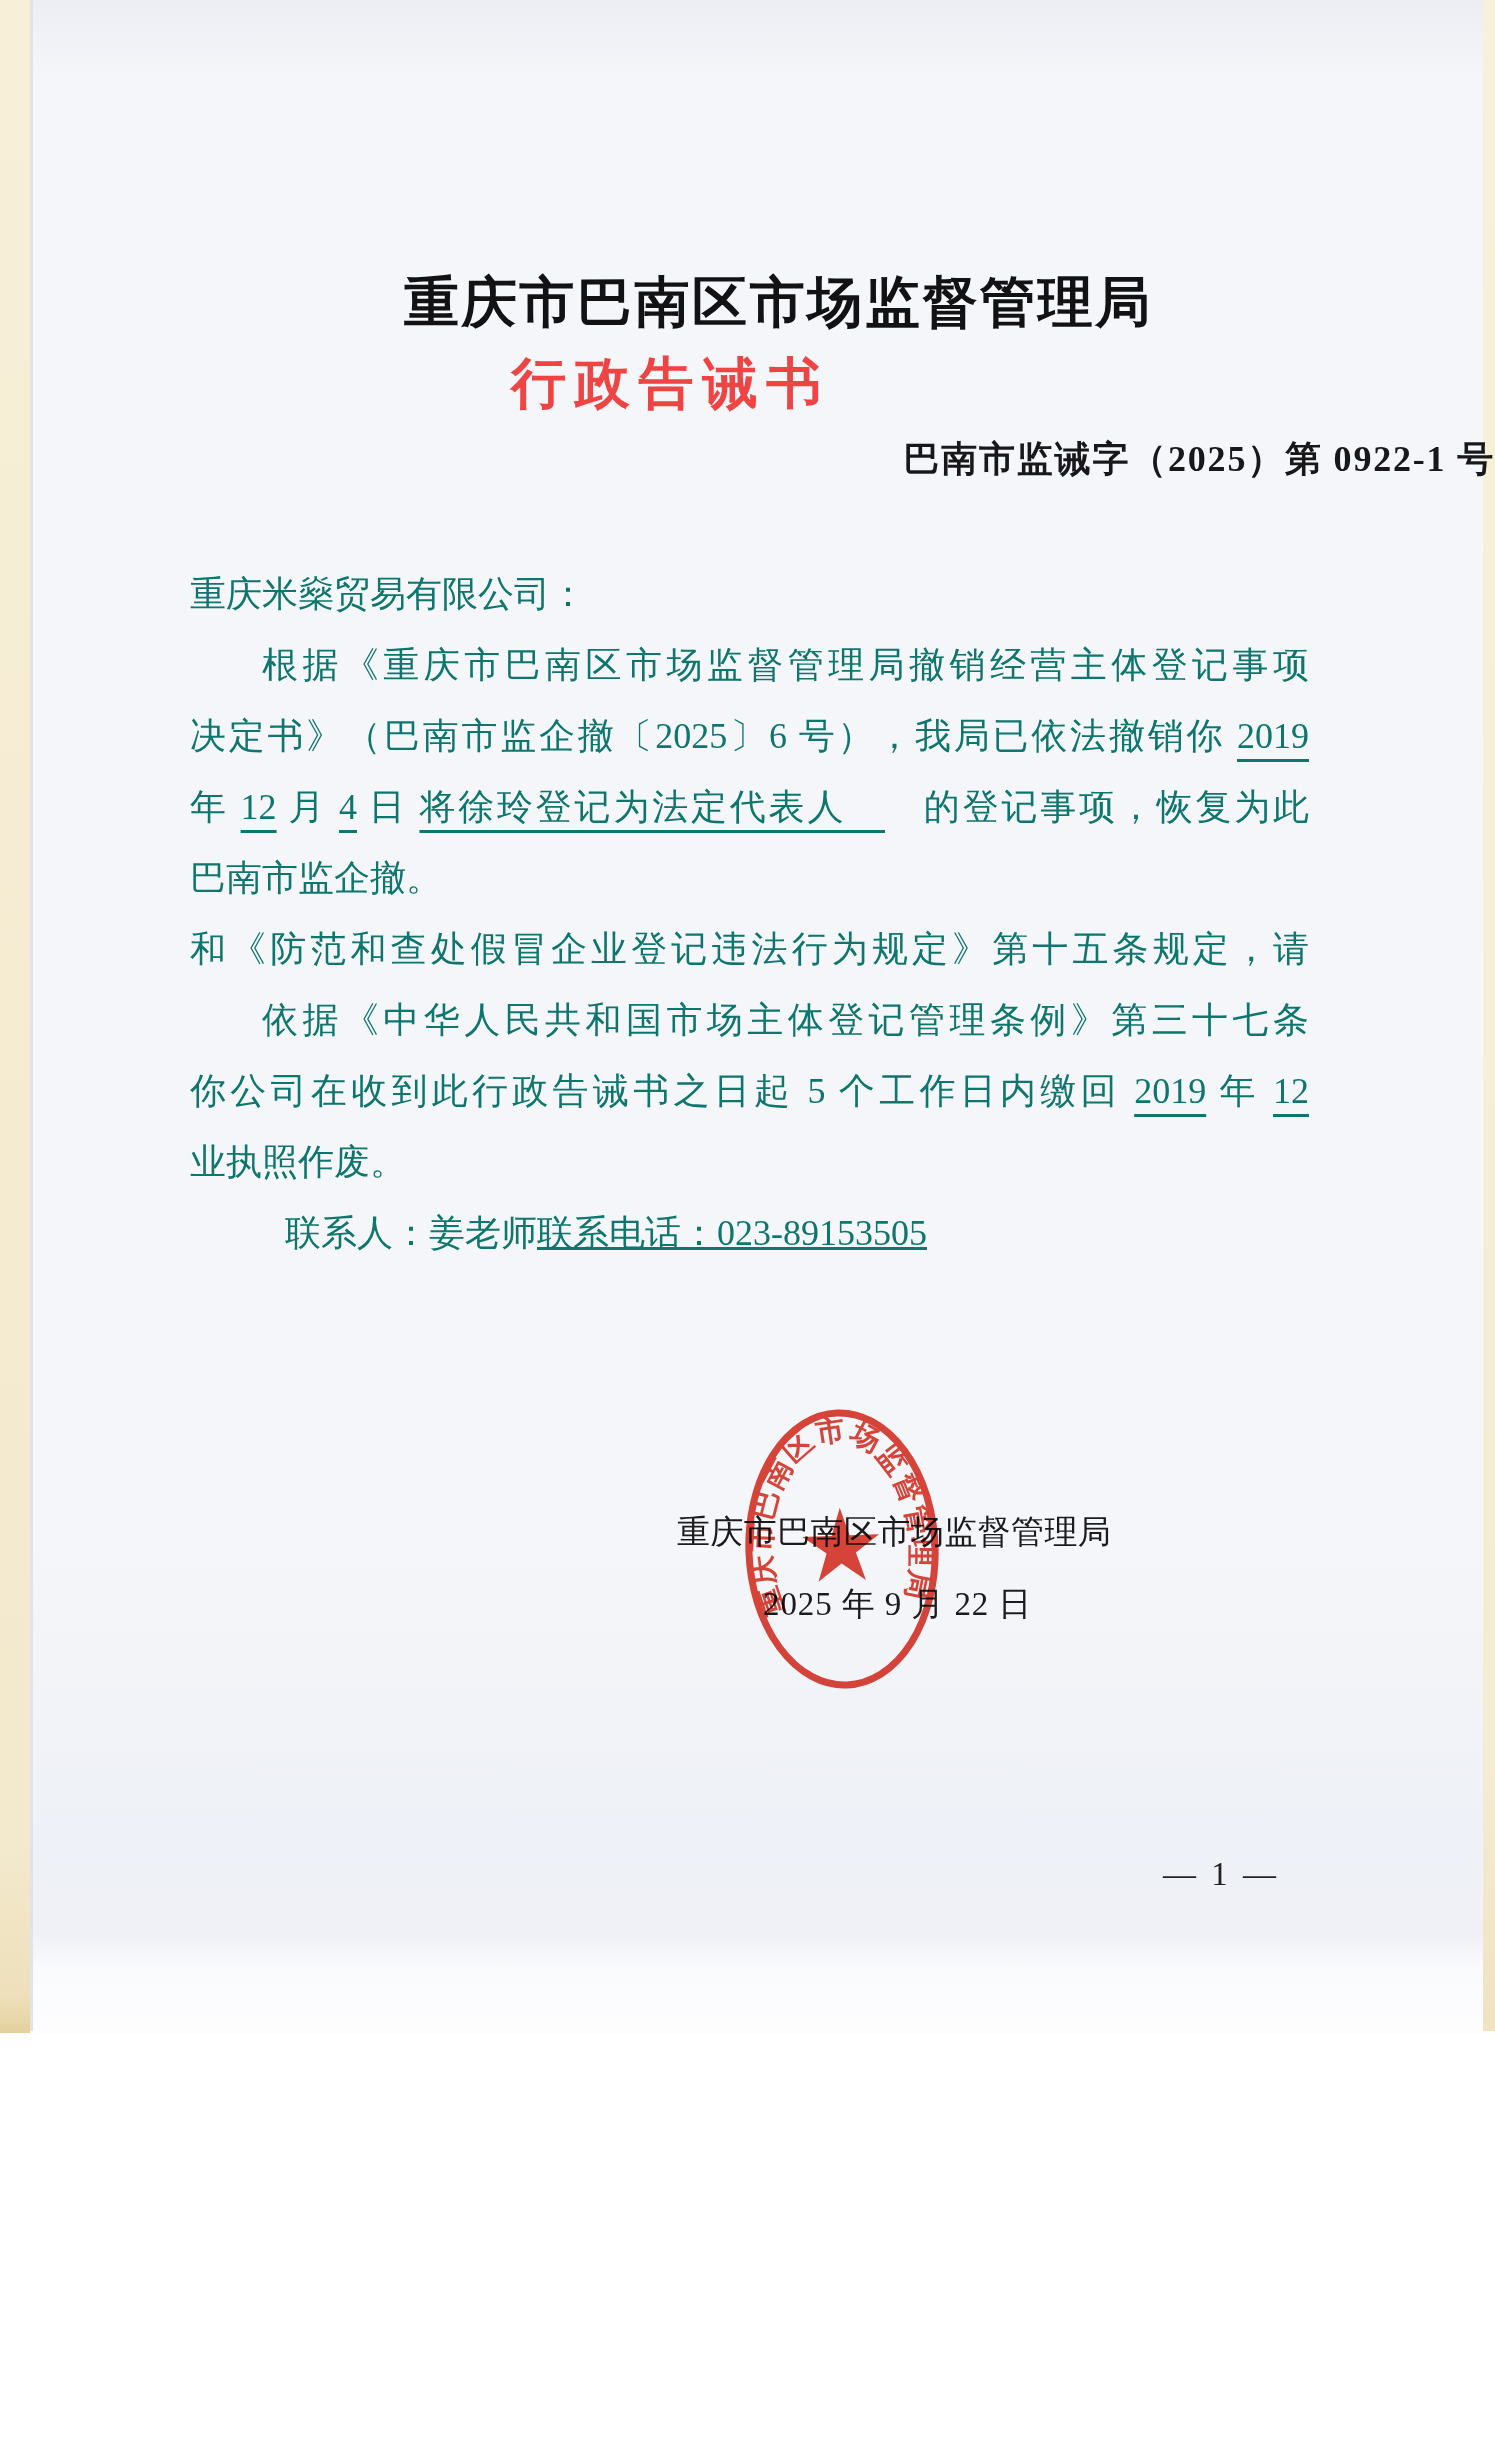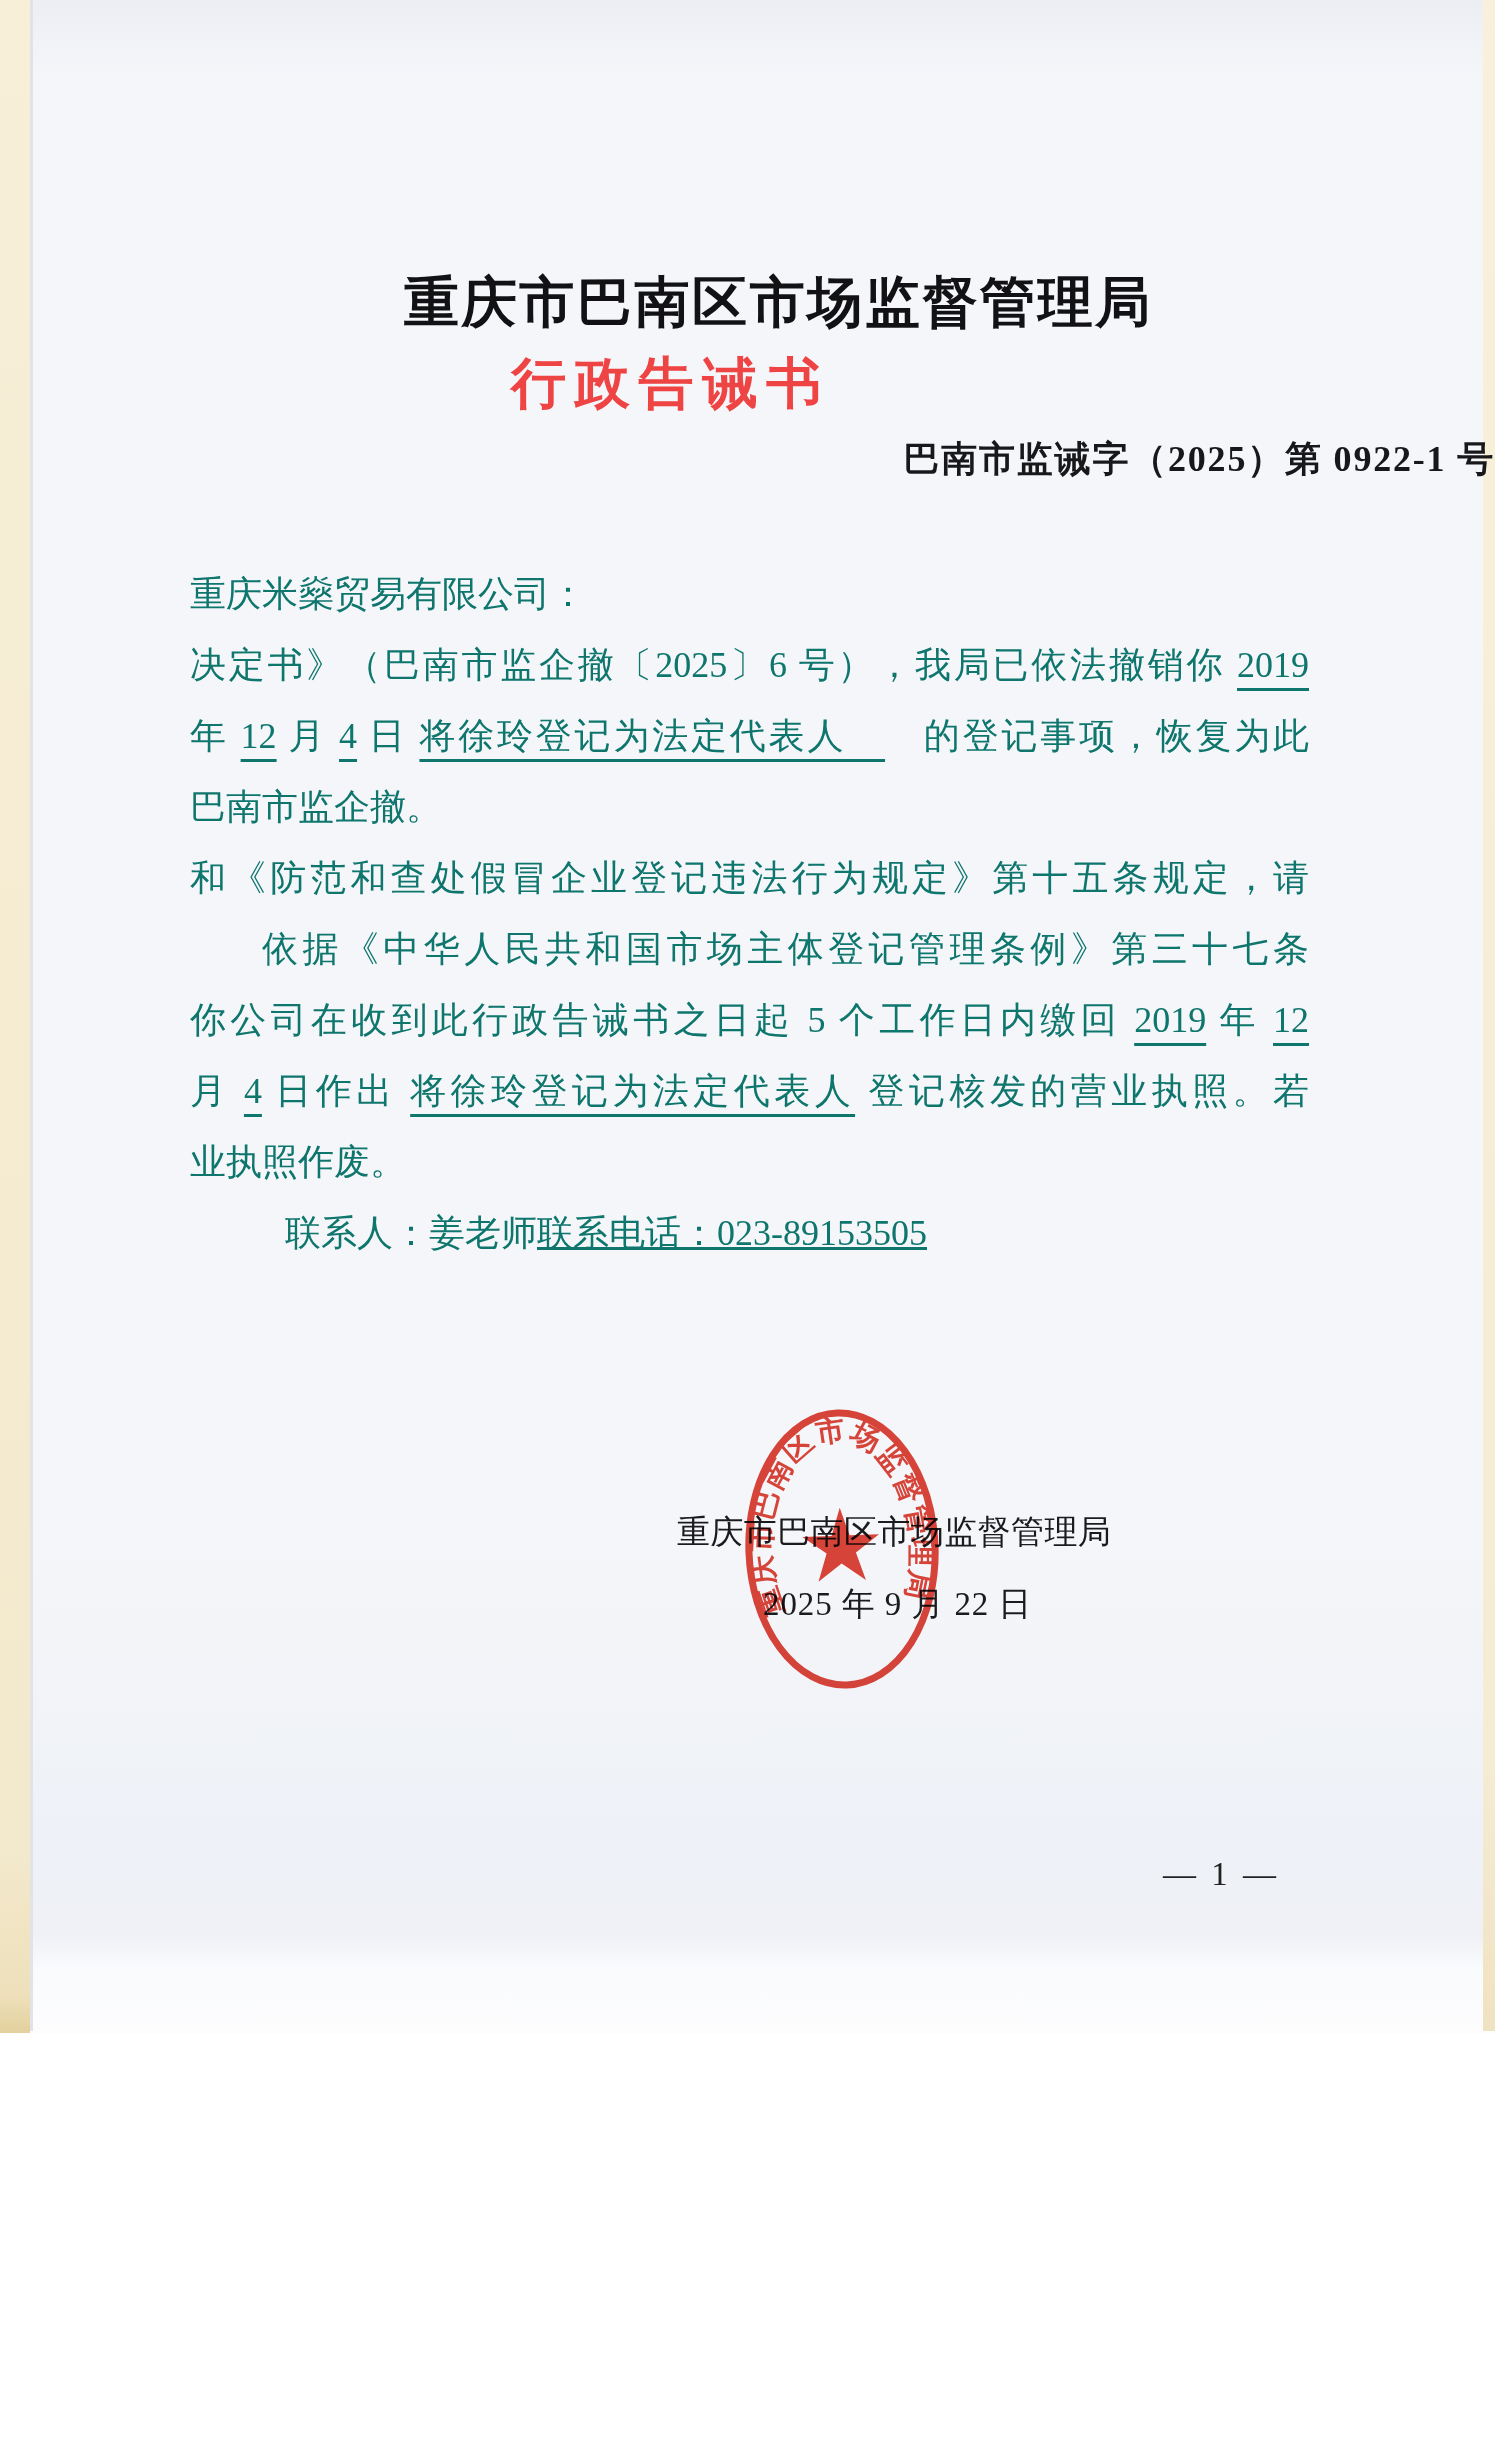--- a/index.html
+++ b/index.html
@@ -85,34 +85,34 @@
   <div class="edge-right"></div>
 
   <div class="title1">重庆市巴南区市场监督管理局</div>
   <div class="title2">行政告诫书</div>
   <div class="docno">巴南市监诫字（2025）第 0922-1 号</div>
 
   <div class="body">
 
     <div class="line short"><span>重庆米燊贸易有限公司：</span></div>
 
+    <div class="line fill ind"><span>根据《重庆市巴南区市场监督管理局撤销经营主体登记事项</span></div>
 
     <div class="line fill"><span>决定书》（巴南市监企撤〔2025〕6 号），我局已依法撤销你 </span><span class="u">2019</span></div>
 
     <div class="line fill"><span>年 </span><span class="u">12</span><span> 月 </span><span class="u">4</span><span> 日 </span><span class="u">将徐玲登记为法定代表人　</span><span>　的登记事项，恢复为此</span></div>
 
     <div class="line short"><span>巴南市监企撤。</span></div>
 
     <div class="line fill"><span>和《防范和查处假冒企业登记违法行为规定》第十五条规定，请</span></div>
 
     <div class="line fill ind"><span>依据《中华人民共和国市场主体登记管理条例》第三十七条</span></div>
 
     <div class="line fill"><span>你公司在收到此行政告诫书之日起 5 个工作日内缴回 </span><span class="u">2019</span><span> 年 </span><span class="u">12</span></div>
 
-    <div class="line fill"><span>月 </span><span class="u">4</span><span> 日作出 </span><span class="u">将徐玲登记为法定代表人</span><span> 登记核发的营业执照。若</span></div>
 
 
     <div class="line short"><span>业执照作废。</span></div>
 
     <div class="line short"><span class="contact-person">联系人：姜老师</span><span class="contact-phone">联系电话：023-89153505</span></div>
 
   </div>
 
   <div class="sig-org">重庆市巴南区市场监督管理局</div>
   <div class="sig-date">2025 年 9 月 22 日</div>

